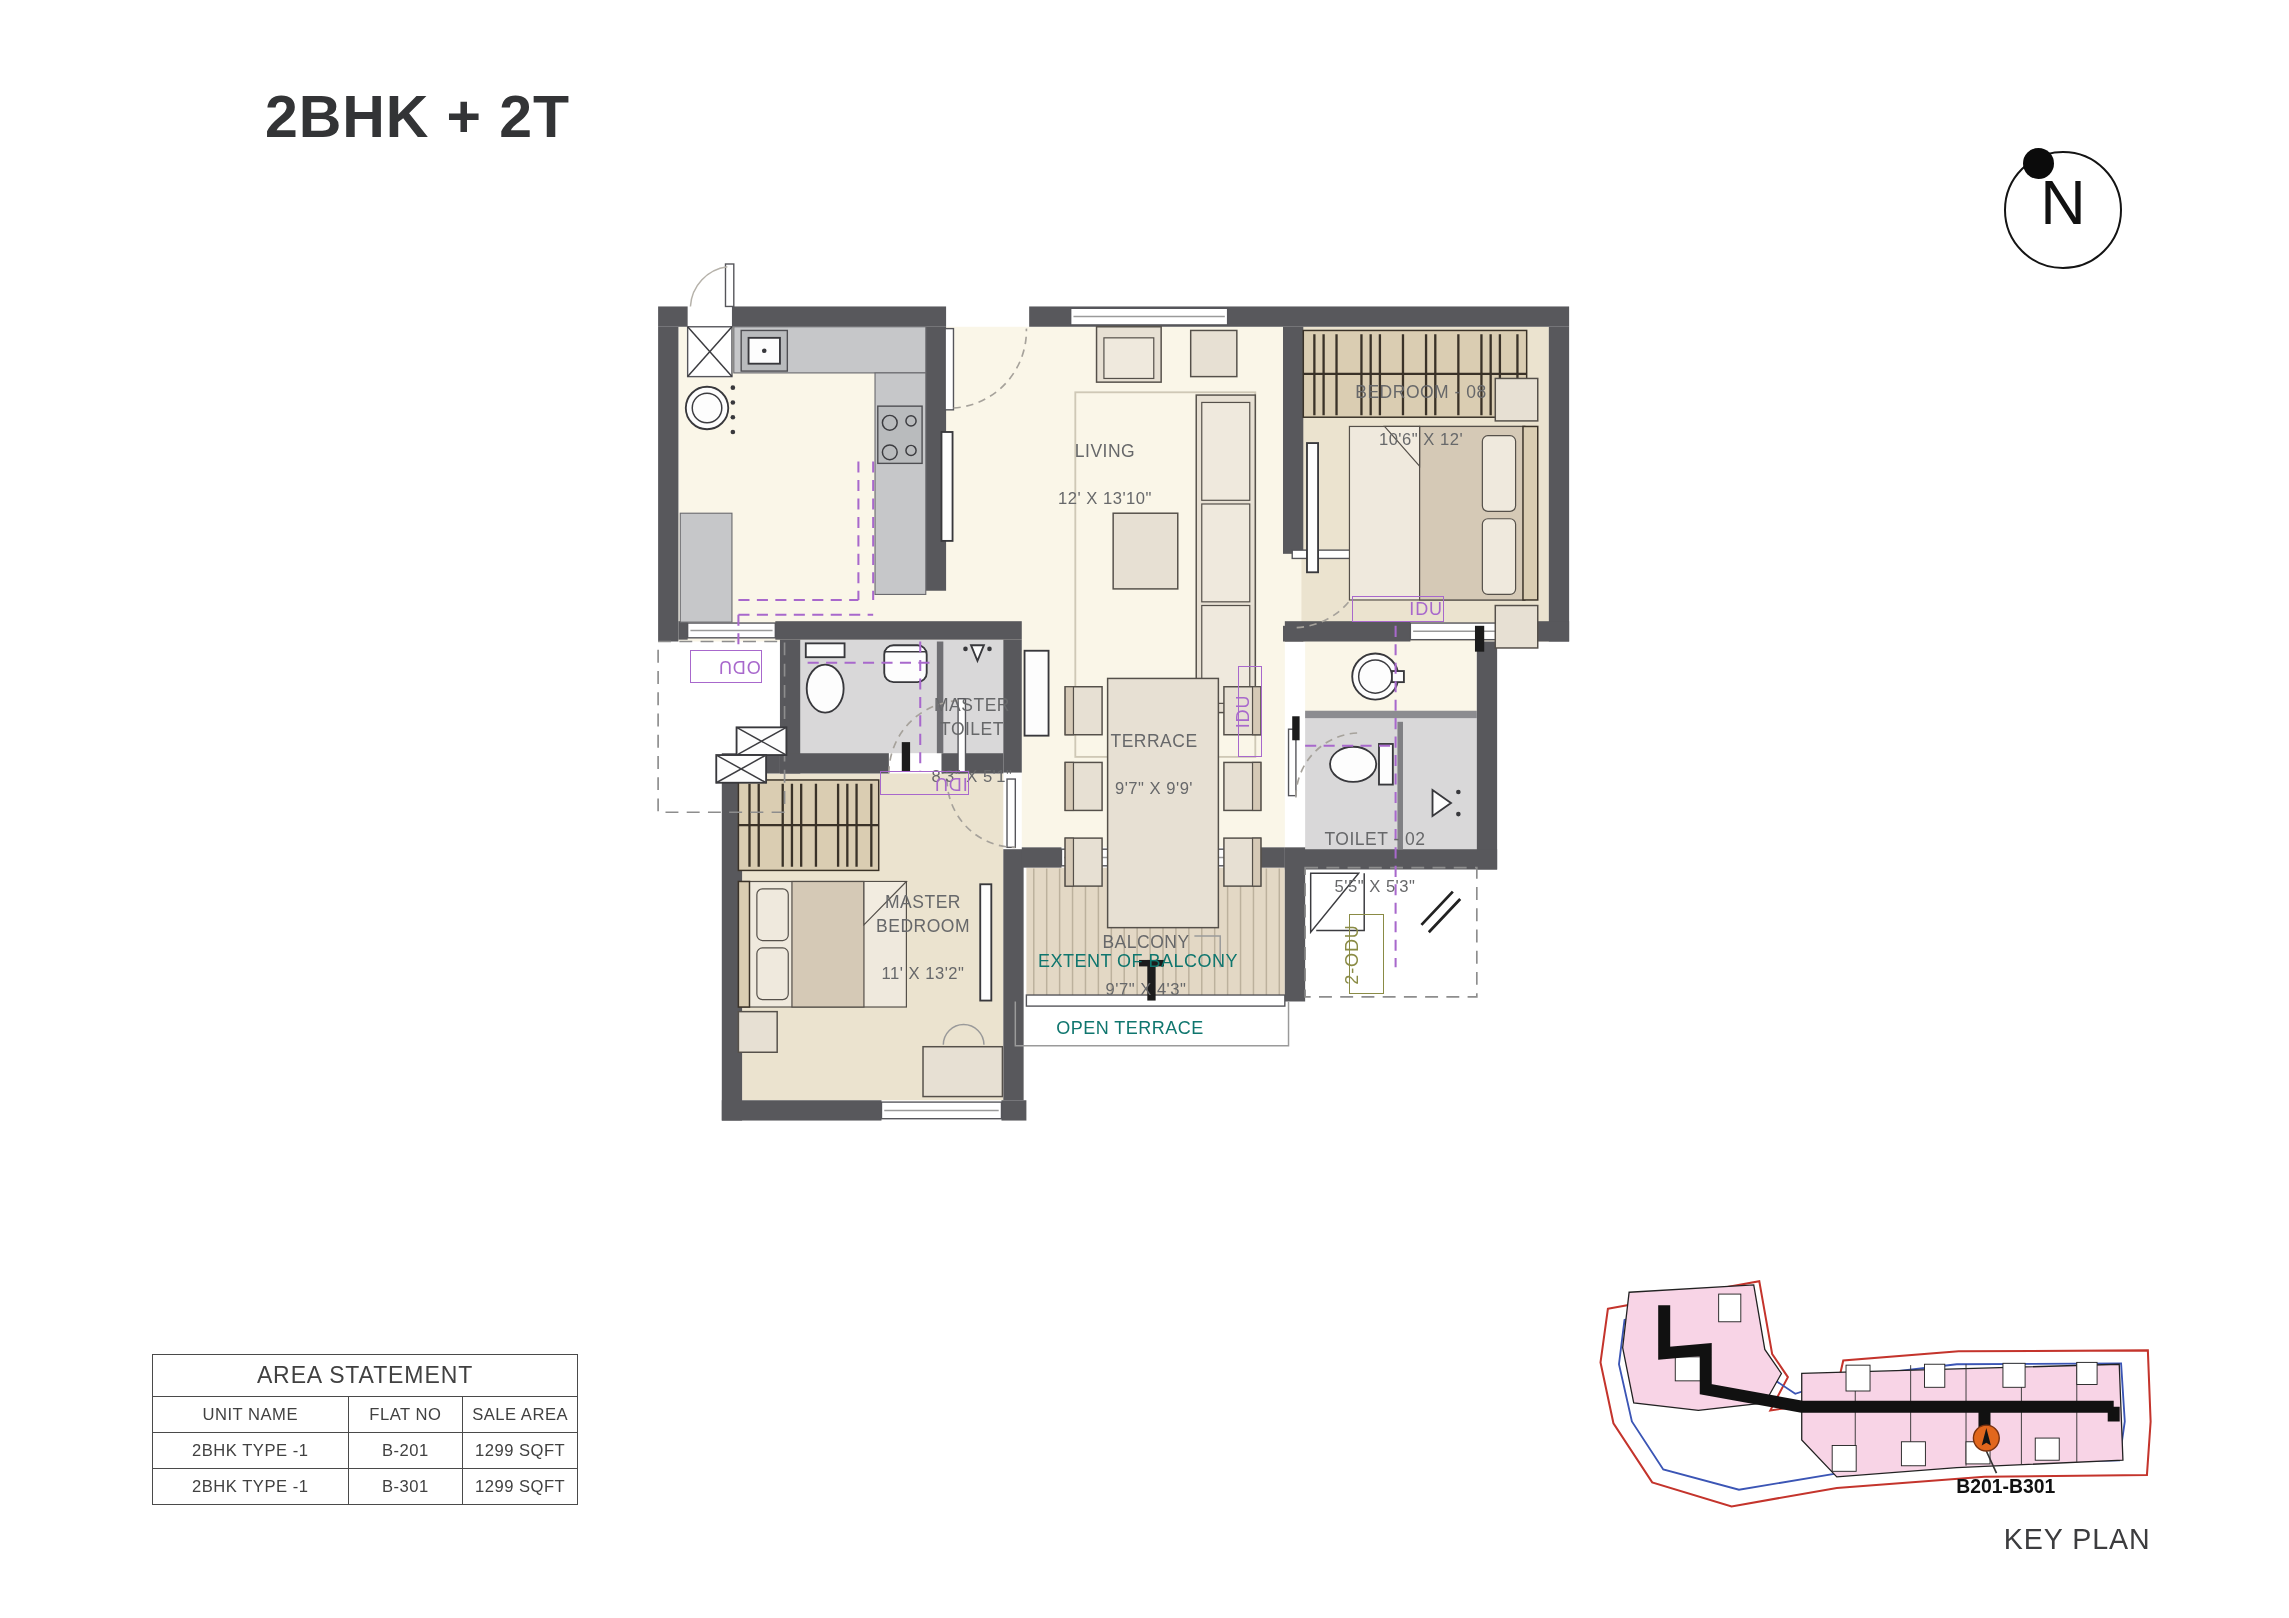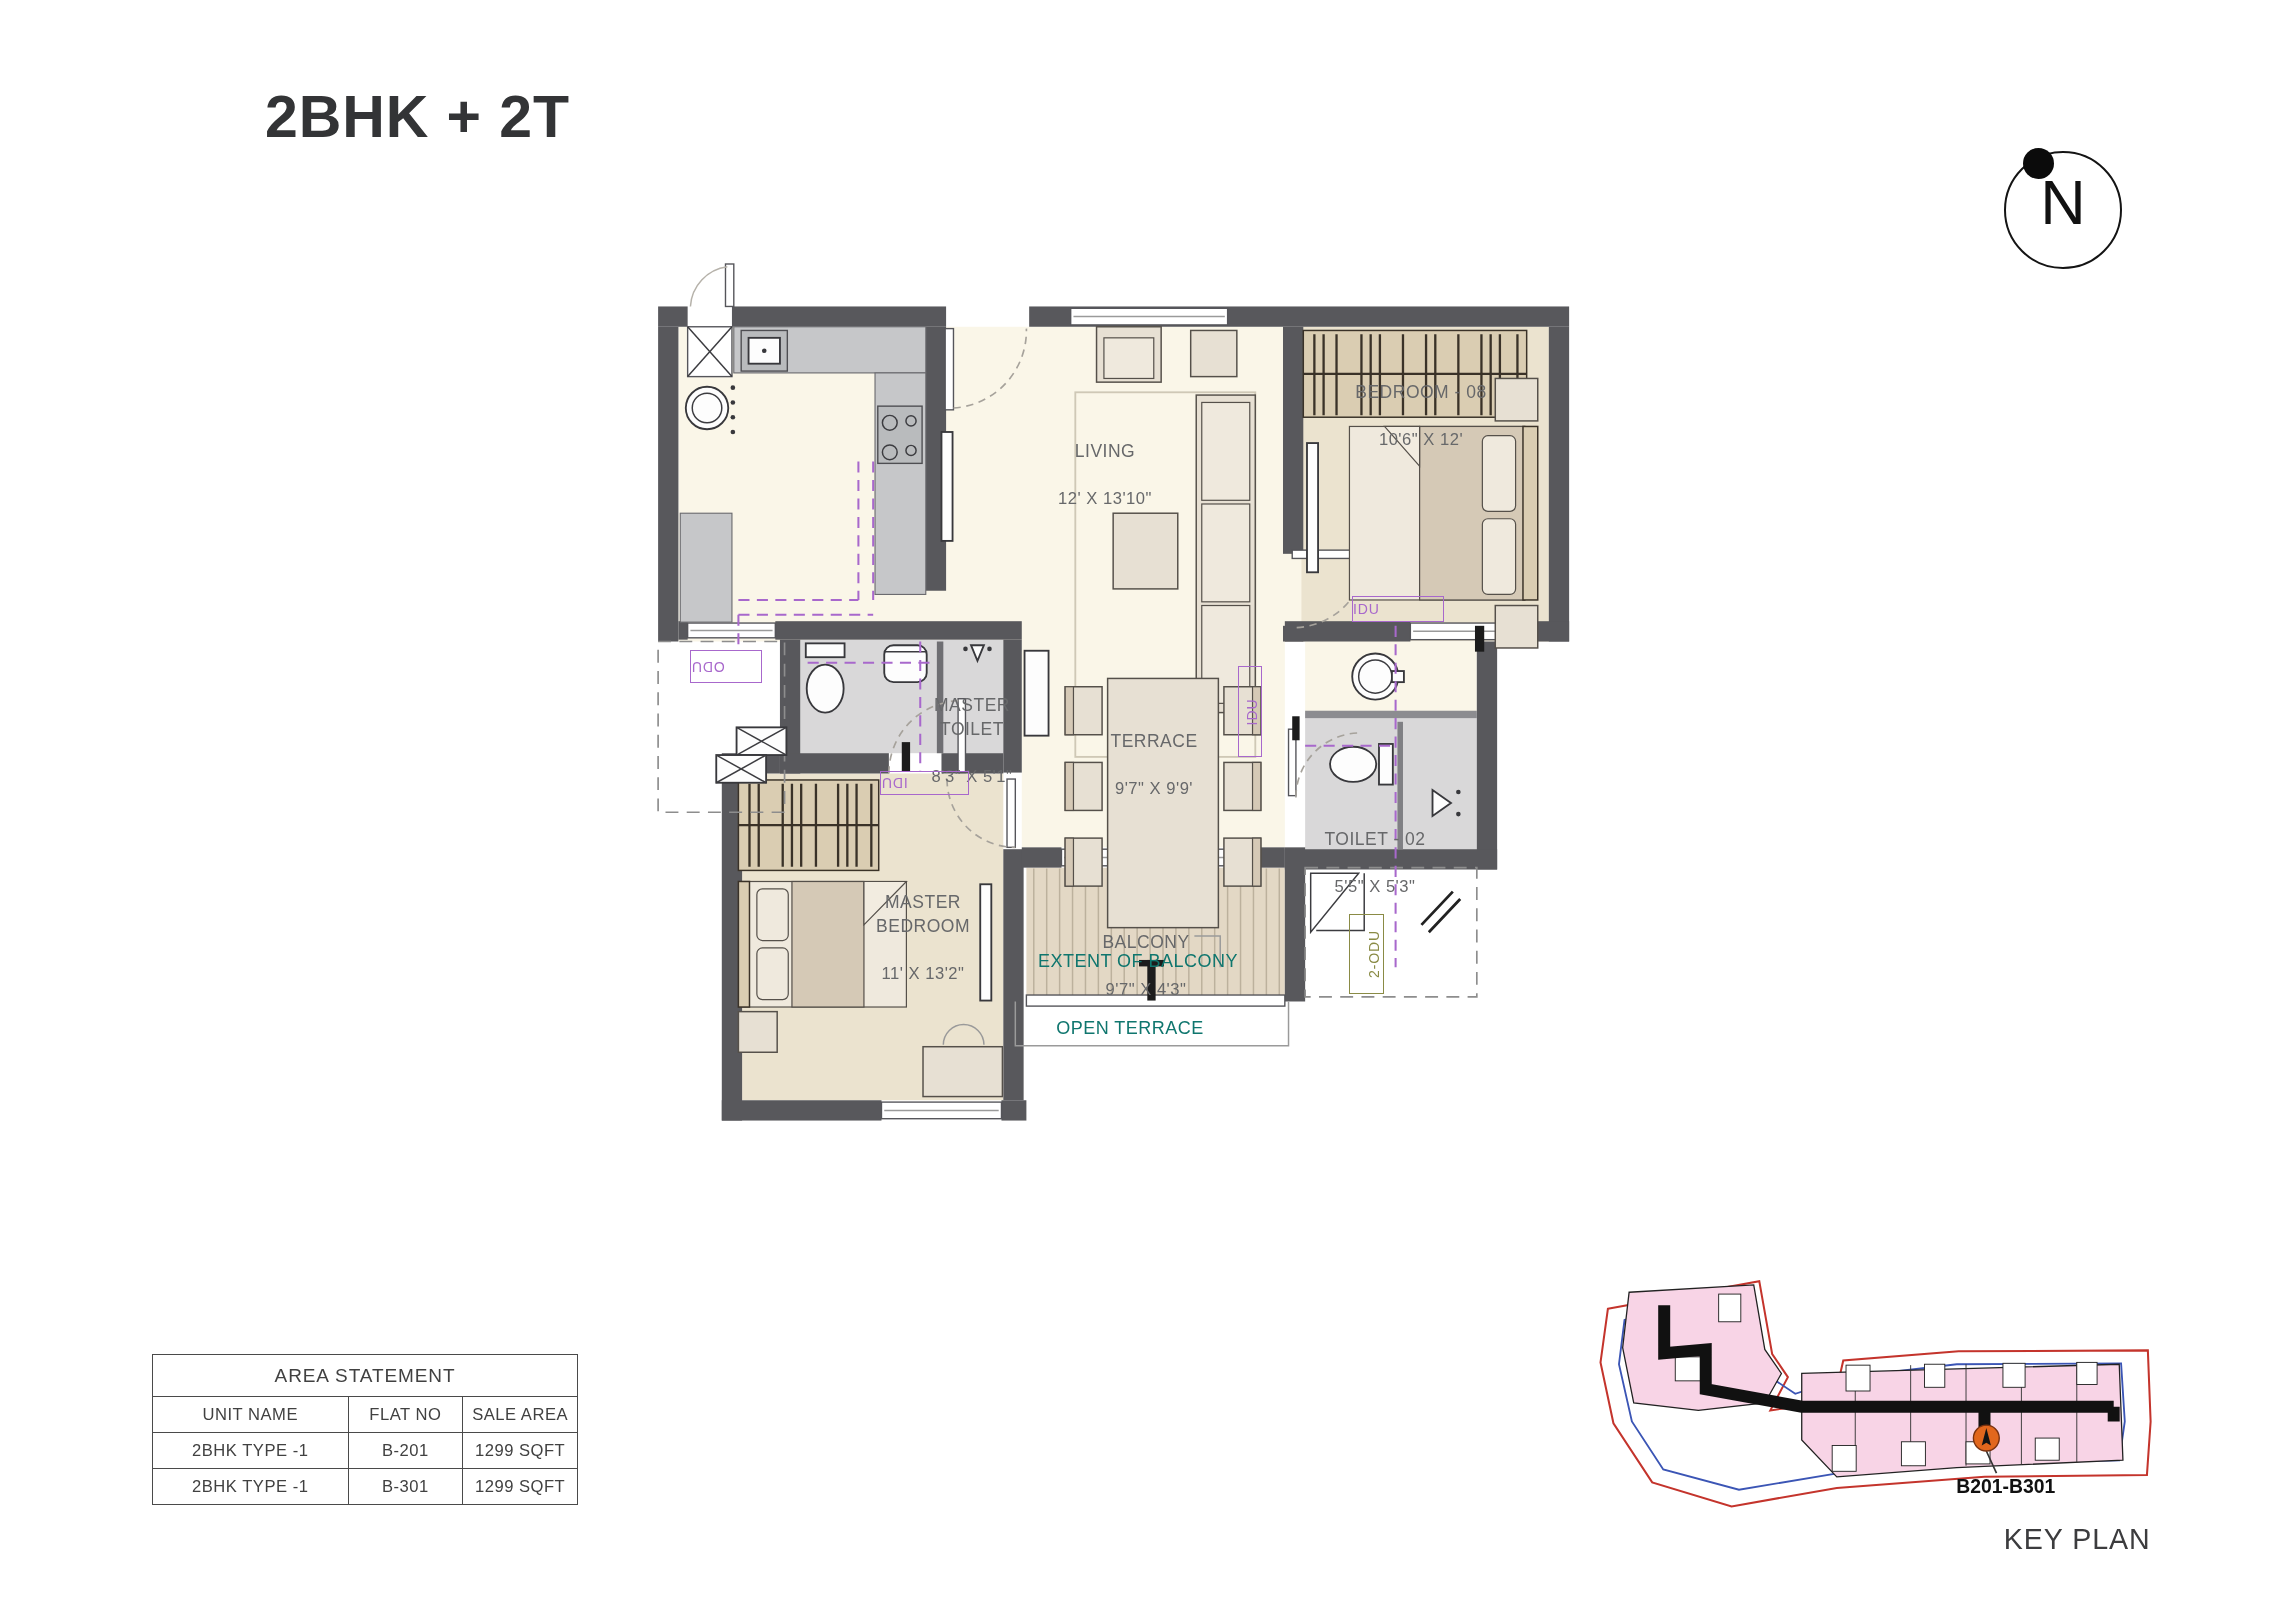--- a/index.html
+++ b/index.html
@@ -38,30 +38,30 @@
   .stripe{stroke:var(--wood_stroke);stroke-width:2.5;fill:none;}
   .deckline{stroke:var(--deck_line);stroke-width:1.6;fill:none;}
   
   .room-label{position:absolute;transform:translateX(-50%);text-align:center;
               color:#67686a;line-height:24px;white-space:pre-line;}
   .room-label .nm{font-size:17.5px;letter-spacing:0.5px;}
   .room-label .dm{font-size:16.6px;letter-spacing:0.5px;}
   .annot{position:absolute;color:#0f766e;font-size:18px;letter-spacing:0.5px;
          transform:translateX(-50%);white-space:nowrap;}
   .tagbox{position:absolute;border:1.8px solid var(--purple);color:var(--purple);
-          display:flex;align-items:center;justify-content:flex-start;font-size:14px;
+          display:flex;align-items:center;justify-content:flex-end;font-size:18px;
           letter-spacing:0.9px;background:transparent;}
   .tagbox.olive{border-color:var(--olive);color:var(--olive);}
   .rot180{transform:rotate(180deg);} .rot90{transform:rotate(-90deg);white-space:nowrap;}
   
   .area-table{position:absolute;left:152px;top:1354px;width:426px;border-collapse:collapse;
               color:#414141;}
   .area-table td{border:1.5px solid #4a4a4a;text-align:center;height:33px;font-size:16.6px;
                  letter-spacing:0.5px;}
-  .area-table td.tt{height:39px;font-size:19px;letter-spacing:0.9px;}
+  .area-table td.tt{height:39px;font-size:23px;letter-spacing:0.9px;}
   
   text.kp-label{font-family:"Liberation Sans",sans-serif;font-size:21px;font-weight:700;fill:#111;}
   text.kp-title{font-family:"Liberation Sans",sans-serif;font-size:31px;fill:#3c3c3e;letter-spacing:1px;}
 </style>
 </head>
 <body>
 
 <div class="canvas">
 
   <div class="page-title">2BHK + 2T</div>

